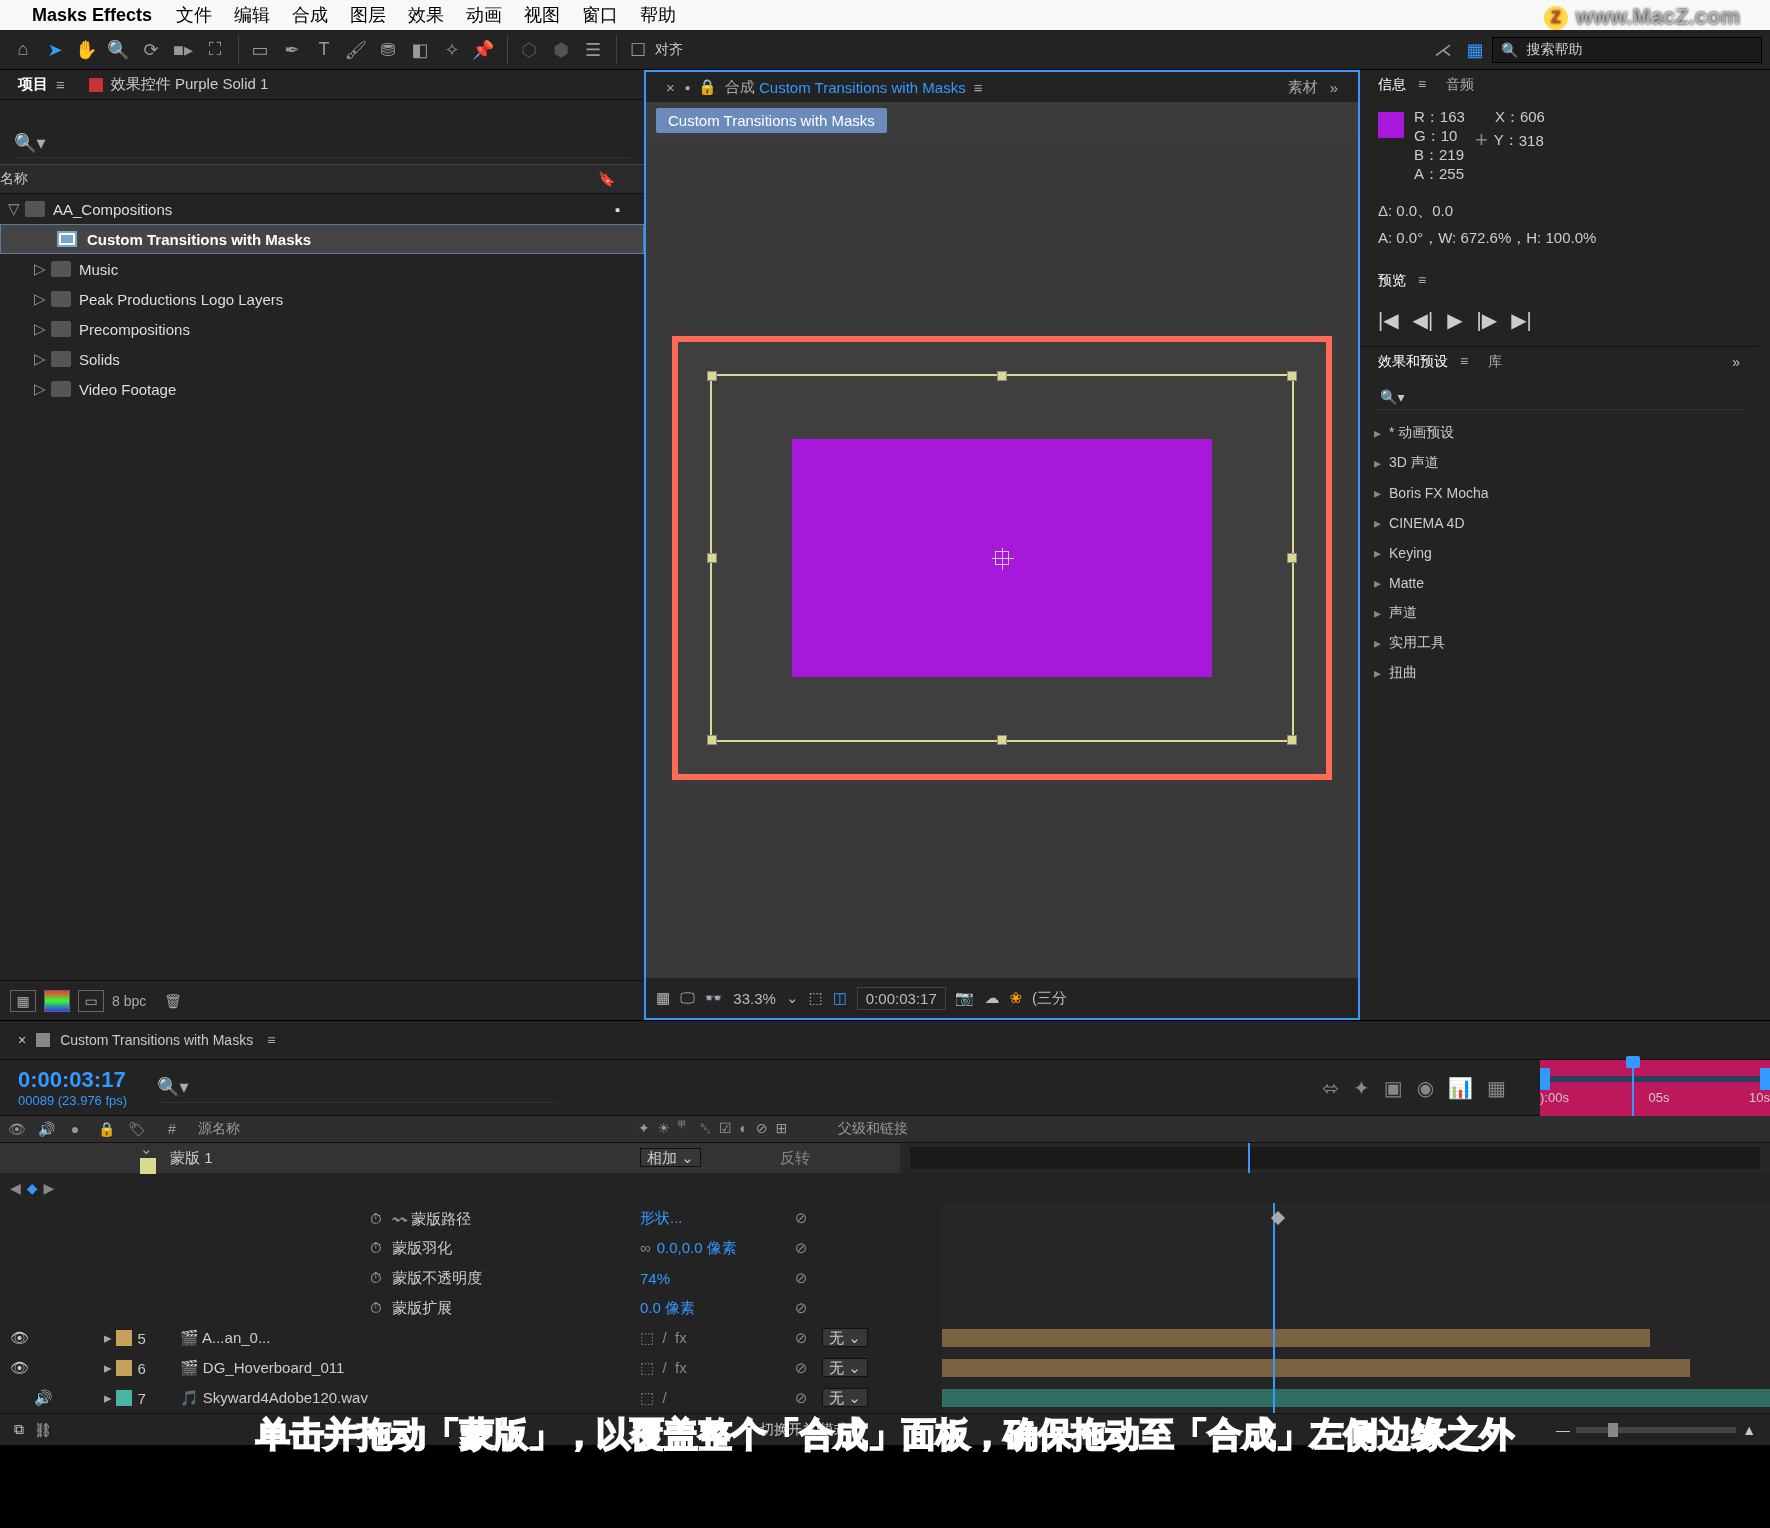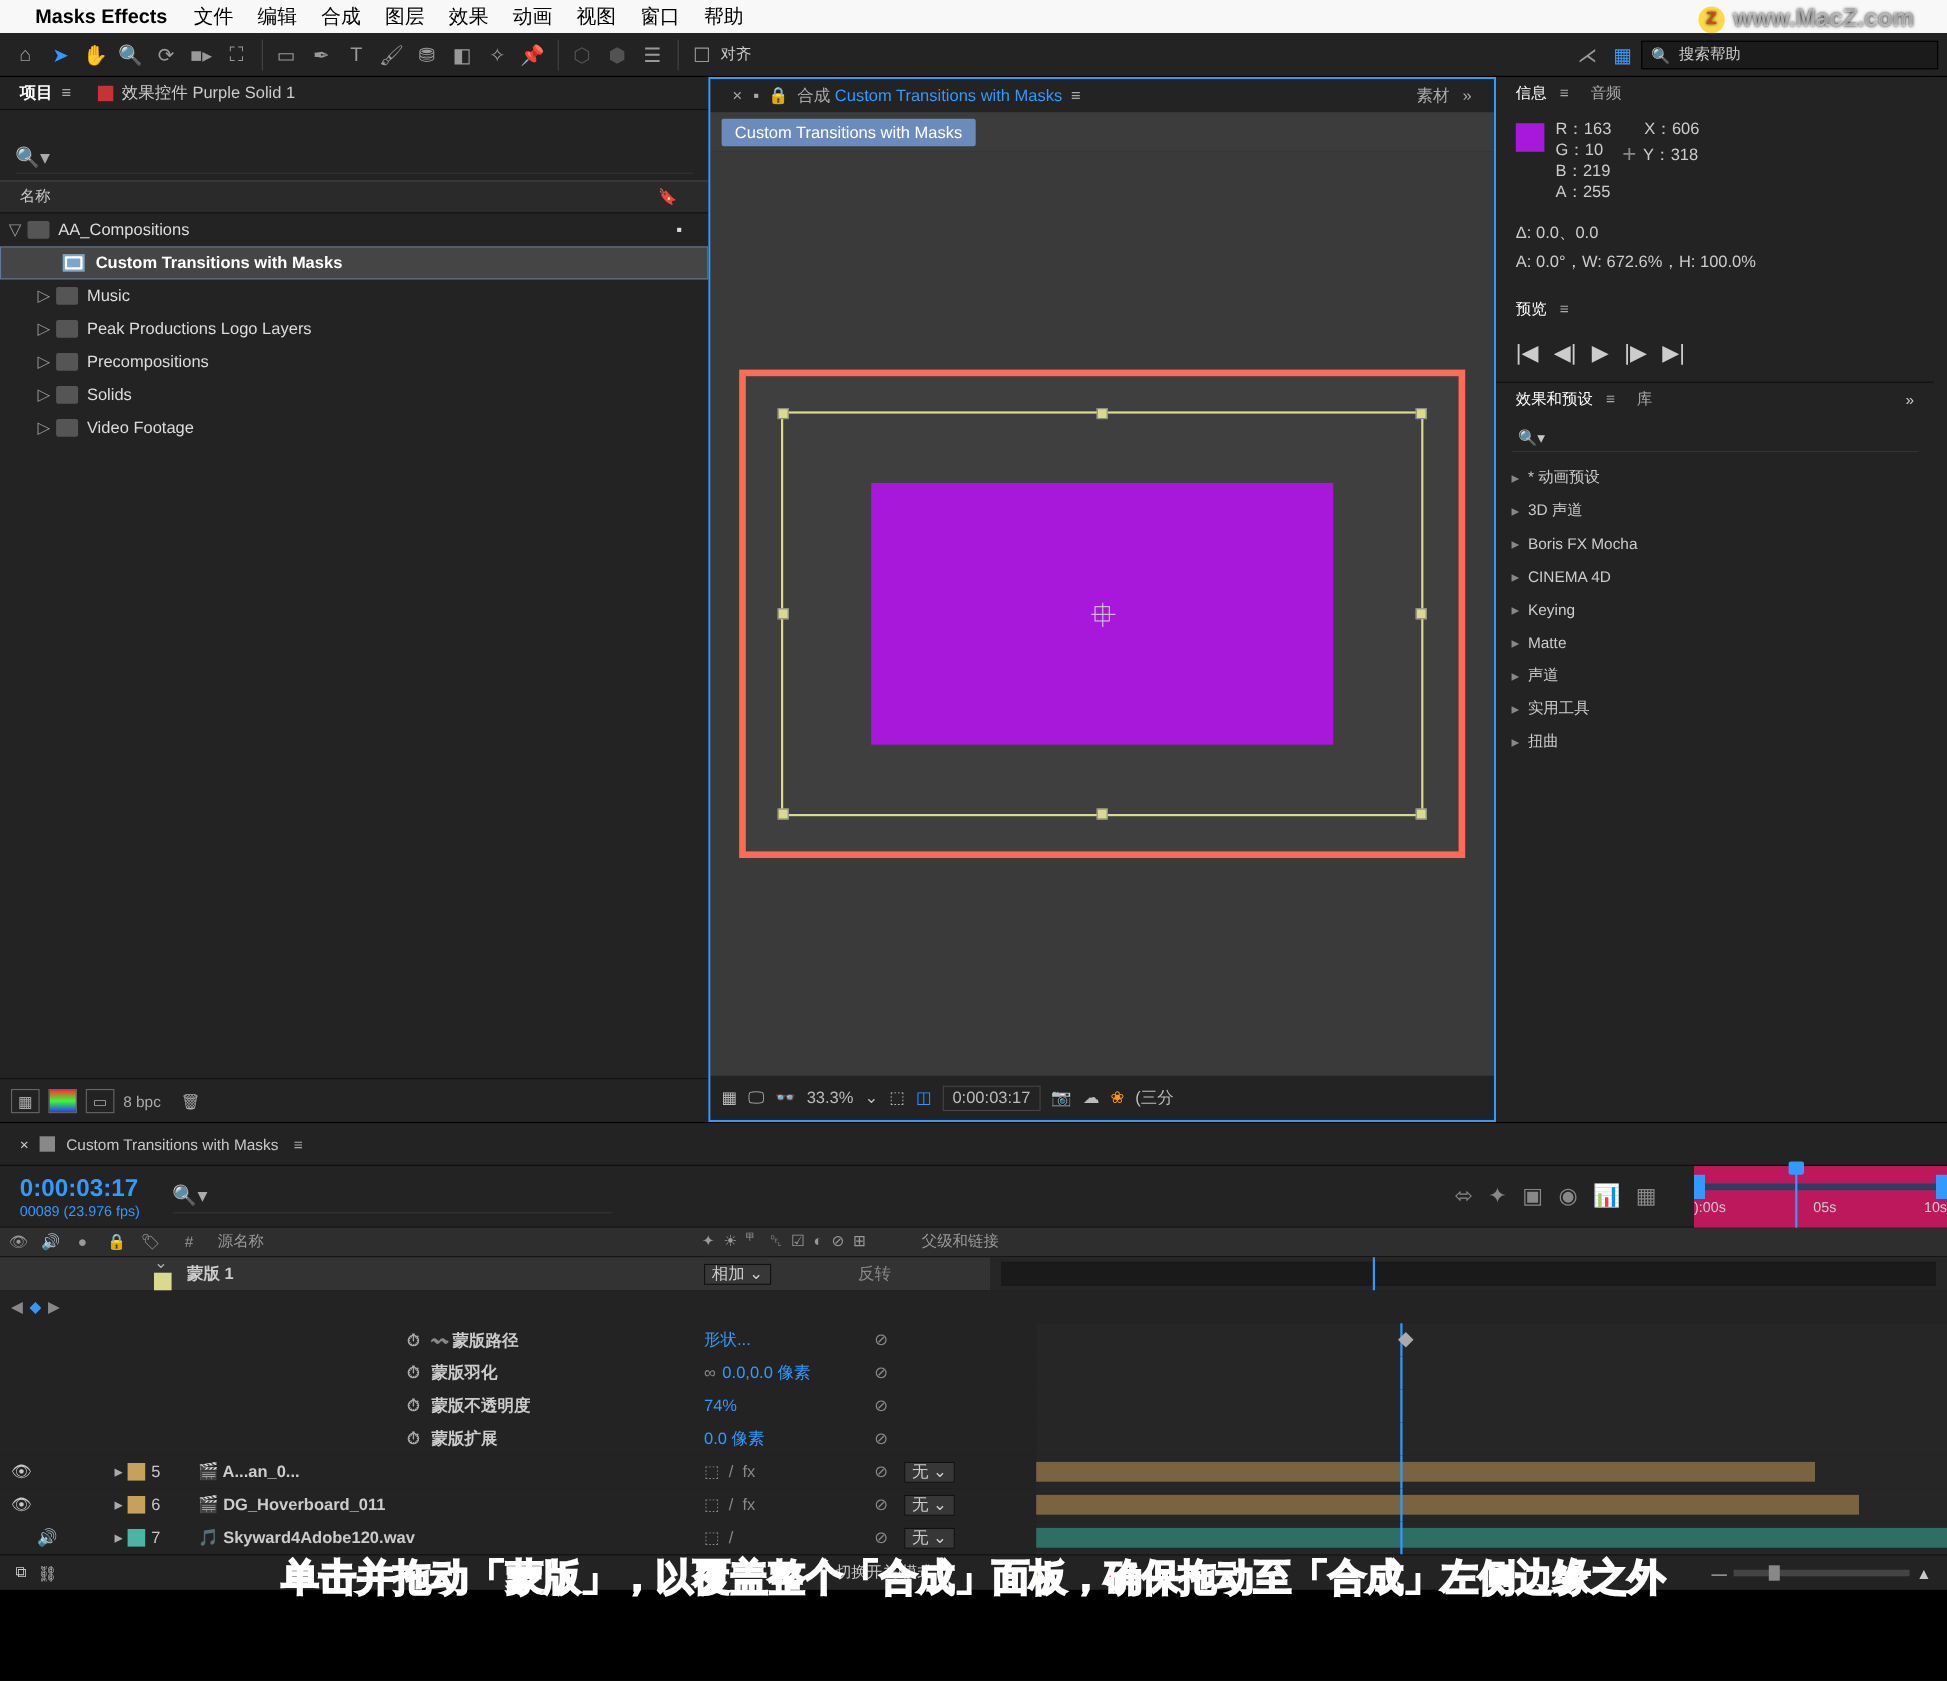--- a/index.html
+++ b/index.html
@@ -28,21 +28,21 @@
 .ptab.active { color:#fff;font-weight:bold; }
 .ham { color:#aaa; margin-left:8px; }
 .redsw { width:14px; height:14px; background:#c53333; margin-right:8px; display:inline-block; }
 .projhead { display:flex; padding:14px 16px; }
 .thumb { width:200px; height:114px; background:linear-gradient(135deg,#0a8cb0,#0f7a9e); border:1px solid #333; position:relative; overflow:hidden; }
 .thumb::after { content:""; position:absolute; inset:20px 6px 40px 6px; background:radial-gradient(ellipse at 40% 40%,#fff 0%,#e8f5f8 20%,transparent 55%); filter:blur(1px); }
 .projinfo { padding-left:14px; color:#ddd; font-size:15px; line-height:1.5; }
 .projinfo b { font-weight:bold; color:#fff; }
 .psearch { margin:28px 14px 0 14px; height:30px; display:flex; align-items:center; border-bottom:1px solid #333; }
 .psearch .mag { color:#aaa; font-size:18px; margin-right:6px; }
-.colhdr { height:30px; background:#2a2a2a; border-top:1px solid #444; border-bottom:1px solid #111; display:flex; align-items:center; padding-left:18px; margin-top:6px; }
+.colhdr { height:30px; background:#2a2a2a; border-top:1px solid #444; border-bottom:1px solid #111; display:flex; align-items:center; margin-top:6px; }
 .plist { flex:1; overflow:auto; }
 .prow { height:30px; display:flex; align-items:center; padding-left:8px; color:#ddd; font-size:15px; cursor:pointer; }
 .prow.sel { background:#454545; border:1px solid #5a7aa0; color:#fff; font-weight:bold; }
 .prow .tw { width:14px; color:#999; margin-right:3px; }
 .prow .fold { width:20px; height:16px; background:#555; border-radius:2px; margin-right:8px; display:inline-block; }
 .prow .comp { width:20px; height:16px; background:#7aa5cc; margin-right:10px; display:inline-block; position:relative; }
 .prow .comp::before { content:""; position:absolute; inset:2px; border:2px solid #fff; border-radius:1px; }
 .prow.sub { padding-left:34px; }
 .prow.sub2 { padding-left:56px; }
 .pbottom { height:40px; background:#232323; border-top:1px solid #111; display:flex; align-items:center; padding:0 10px; gap:8px; color:#aaa; font-size:14px; }
@@ -89,21 +89,21 @@
 .tlruler { flex:0 0 230px; background:#be185d; position:relative; height:56px; margin-left:14px; }
 .tlruler .bar { position:absolute; left:0; right:0; top:16px; height:6px; background:#2a4060; }
 .tlruler .barend { position:absolute; width:10px; height:22px; background:#3399ff; top:8px; }
 .colrow { height:28px; background:#2e2e2e; display:flex; align-items:center; color:#999; font-size:14px; border-top:1px solid #111; border-bottom:1px solid #111; }
 .colrow .cell { padding:0 8px; }
 .colrow .eye { width:30px; text-align:center; }
 .layer { height:30px; display:flex; align-items:center; background:#232323; font-size:15px; }
 .layer .ind { width:170px; }
 .layer .tw { color:#aaa; margin-right:4px; }
 .layer .sw { width:16px; height:16px; display:inline-block; margin-right:6px; }
-.layer .name { flex:0 0 470px; color:#ccc;font-weight:bold; }
+.layer .name { flex:0 0 470px; color:#ccc; }
 .layer .mode { flex:0 0 140px; }
 .layer .link { flex:0 0 42px; color:#888; text-align:center; }
 .layer .par { flex:0 0 120px; }
 .layer .track { flex:1; position:relative; height:30px; }
 .layer select, .dropdown { background:#373737; color:#ccc; border:1px solid #111; height:24px; padding:0 6px; }
 .prop { color:#ccc; padding-left:200px; }
 .propval { color:#3399ff; }
 .navrow { height:30px; display:flex; align-items:center; background:#232323; padding-left:10px; color:#888; }
 .navrow .dia { color:#3399ff; margin:0 6px; }
 .stopwatch { color:#aaa; display:inline-block; width:18px; }

